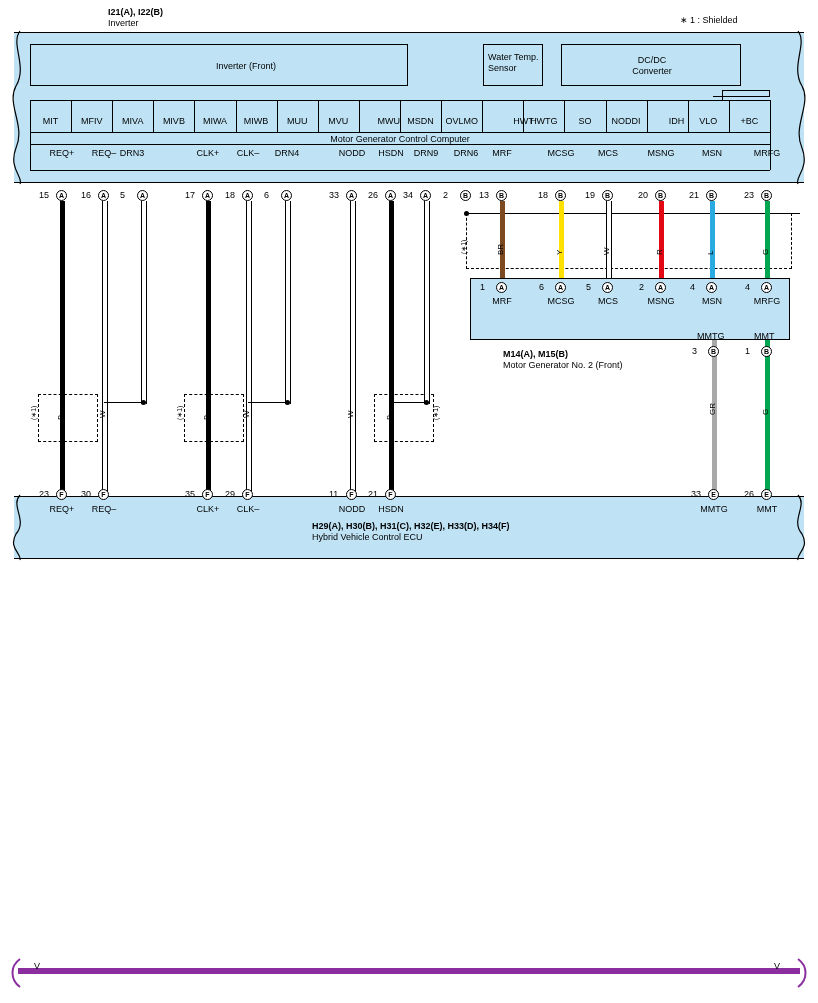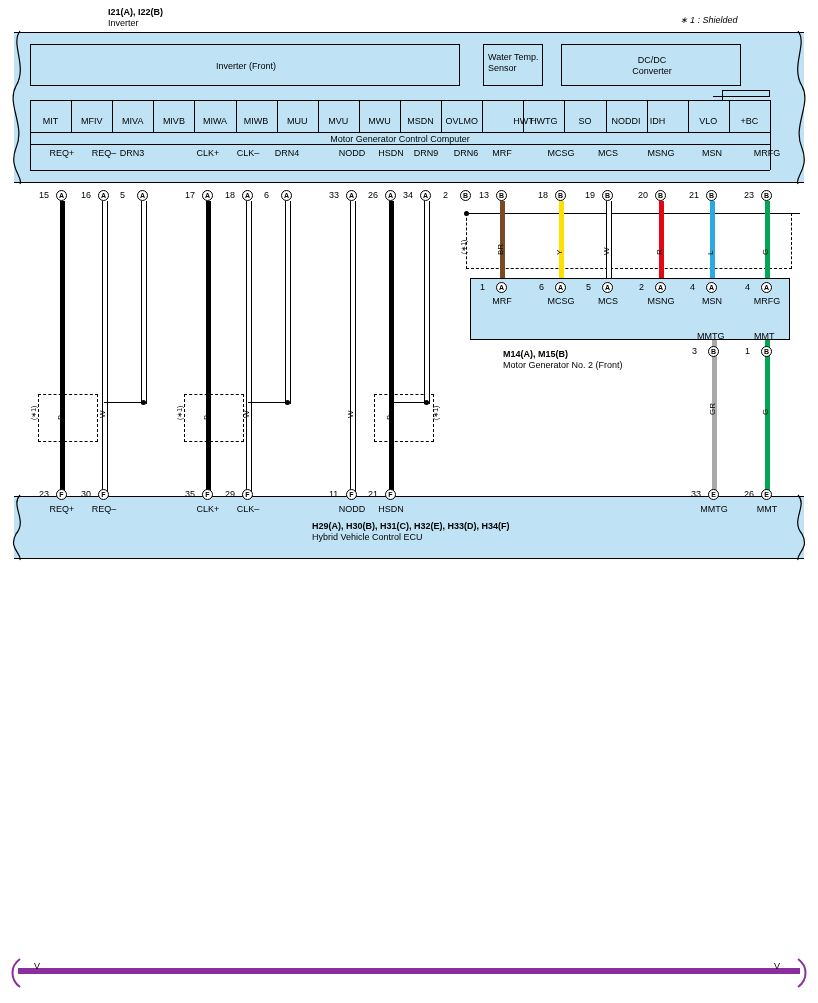--- a/index.html
+++ b/index.html
@@ -65,35 +65,35 @@
     transform-origin: 0 0;
   }
 </style>
 </head>
 <body>
 
 <div id="stage">
 
   <div class="lbl b" style="left:108px; top:8px;">I21(A), I22(B)</div>
   <div class="lbl" style="left:108px; top:19px;">Inverter</div>
-  <div class="lbl" style="left:680px; top:16px;font-style:italic;">∗ 1 : Shielded</div>
+  <div class="lbl" style="left:680px; top:16px;">∗ 1 : Shielded</div>
 
   <div class="blueplain" style="left:14px; top:32px; width:790px; height:150px;"></div>
 
   <svg class="abs" style="left:6px; top:30px;" width="16" height="156">
     <path d="M14 1 C4 14, 22 36, 10 56 C0 74, 20 96, 10 118 C2 138, 18 148, 14 154" fill="none" stroke="#000" stroke-width="1.2"></path>
   </svg>
   <svg class="abs" style="left:796px; top:30px;" width="16" height="156">
     <path d="M2 1 C12 14, -6 36, 6 56 C16 74, -4 96, 6 118 C14 138, -2 148, 2 154" fill="none" stroke="#000" stroke-width="1.2"></path>
   </svg>
 
   <div class="hline" style="left:14px; top:32px; width:790px;"></div>
   <div class="hline" style="left:14px; top:182px; width:790px;"></div>
 
-  <div class="bluebox" style="left:30px; top:44px; width:430px; height:42px;">
+  <div class="bluebox" style="left:30px; top:44px; width:378px; height:42px;">
     <div class="lbl ctr" style="left:0; top:17px; width:430px;">Inverter (Front)</div>
   </div>
   <div class="bluebox" style="left:483px; top:44px; width:60px; height:42px;">
     <div class="lbl" style="left:4px; top:8px;">Water Temp.</div>
     <div class="lbl" style="left:4px; top:19px;">Sensor</div>
   </div>
   <div class="bluebox" style="left:561px; top:44px; width:180px; height:42px;">
     <div class="lbl ctr" style="left:0; top:11px; width:180px;">DC/DC</div>
     <div class="lbl ctr" style="left:0; top:22px; width:180px;">Converter</div>
   </div>
@@ -114,28 +114,28 @@
 
   <div id="row1-names">
       <div class="lbl ctr" style="left:30px; top:117px; width:41.111111111111114px;">MIT</div>
       <div class="lbl ctr" style="left:71.11111111111111px; top:117px; width:41.111111111111114px;">MFIV</div>
       <div class="lbl ctr" style="left:112.22222222222223px; top:117px; width:41.111111111111114px;">MIVA</div>
       <div class="lbl ctr" style="left:153.33333333333334px; top:117px; width:41.111111111111114px;">MIVB</div>
       <div class="lbl ctr" style="left:194.44444444444446px; top:117px; width:41.111111111111114px;">MIWA</div>
       <div class="lbl ctr" style="left:235.55555555555557px; top:117px; width:41.111111111111114px;">MIWB</div>
       <div class="lbl ctr" style="left:276.6666666666667px; top:117px; width:41.111111111111114px;">MUU</div>
       <div class="lbl ctr" style="left:317.7777777777778px; top:117px; width:41.111111111111114px;">MVU</div>
-      <div class="lbl ctr" style="left:358.8888888888889px; top:117px; width:41.111111111111114px;">MWU</div>
+      <div class="lbl ctr" style="left:358.8888888888889px; top:117px; width:41.111111111111114px;text-align:right;">MWU</div>
       <div class="lbl ctr" style="left:400px; top:117px; width:41.111111111111114px;">MSDN</div>
       <div class="lbl ctr" style="left:441.11111111111114px; top:117px; width:41.111111111111114px;">OVLMO</div>
       <div class="lbl ctr" style="left:482.2222222222223px; top:117px; width:41.111111111111114px;padding-left:31px;">HWT</div>
       <div class="lbl ctr" style="left:523.3333333333334px; top:117px; width:41.111111111111114px;">HWTG</div>
       <div class="lbl ctr" style="left:564.4444444444445px; top:117px; width:41.111111111111114px;">SO</div>
       <div class="lbl ctr" style="left:605.5555555555557px; top:117px; width:41.111111111111114px;">NODDI</div>
-      <div class="lbl ctr" style="left:637px; top:117px; width:41.111111111111114px;">IDH</div>
+      <div class="lbl ctr" style="left:656px; top:117px; width:41.111111111111114px;">IDH</div>
       <div class="lbl ctr" style="left:687.7777777777778px; top:117px; width:41.111111111111114px;">VLO</div>
       <div class="lbl ctr" style="left:728.8888888888889px; top:117px; width:41.111111111111114px;">+BC</div>
     </div>
 
   <div id="row1-seps">
       <div class="vline" style="left:71px; top:100px; height:32px;"></div>
       <div class="vline" style="left:112px; top:100px; height:32px;"></div>
       <div class="vline" style="left:153px; top:100px; height:32px;"></div>
       <div class="vline" style="left:194px; top:100px; height:32px;"></div>
       <div class="vline" style="left:236px; top:100px; height:32px;"></div>

